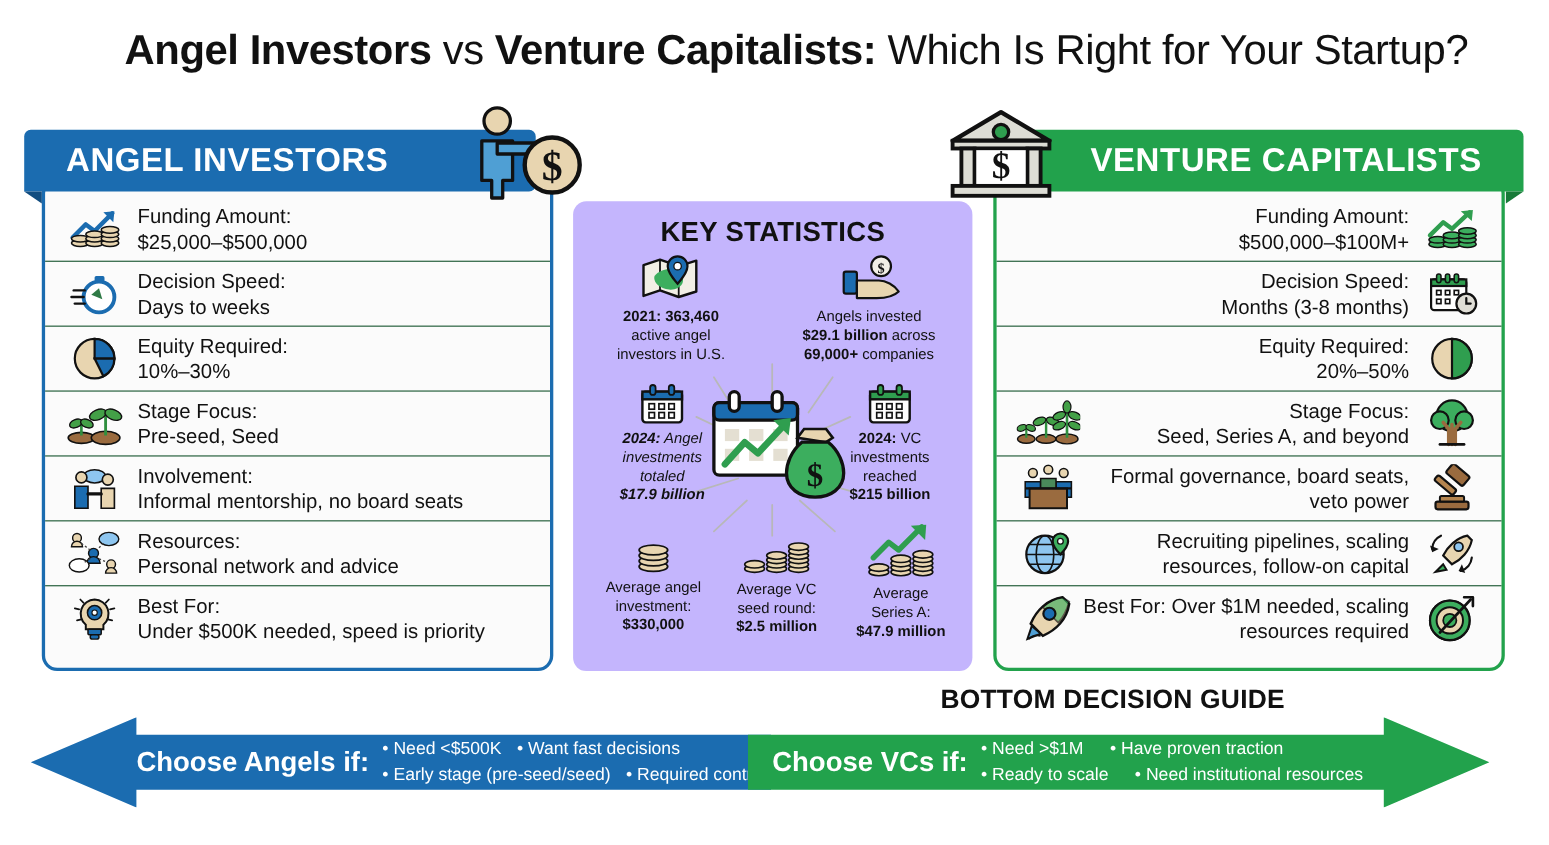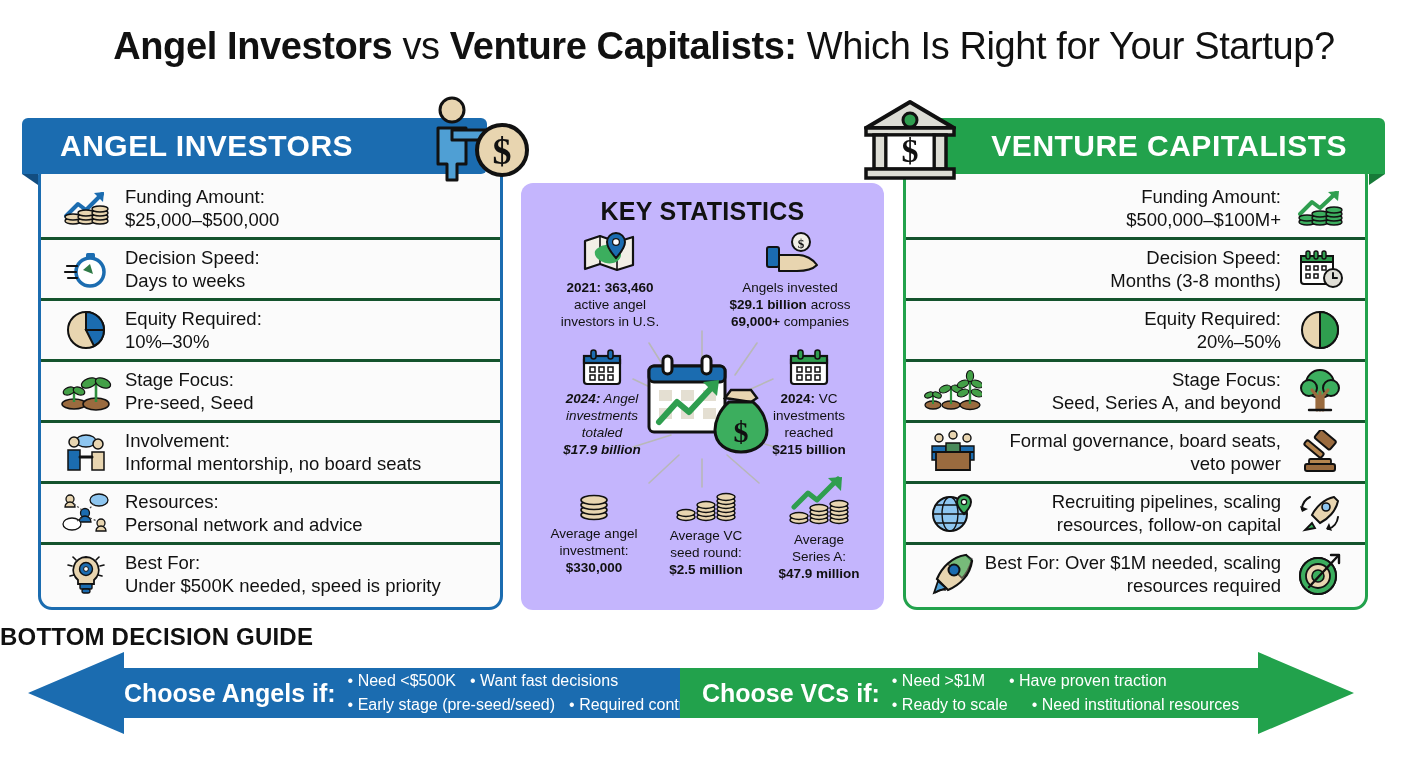--- a/index.html
+++ b/index.html
@@ -85,21 +85,21 @@
   #mascot-vc    { left: 860px; top: 96px; }
 
   
   .rows { position: absolute; top: 14px; left: 0; right: 0; }
   .row {
     display: flex;
     align-items: center;
     padding: 0 10px;
     min-height: 56px;
   }
-  .row + .row { border-top: 3px solid #14532d; }
+  .row + .row { border-top: 1px solid #14532d; }
   #panel-angel .row { padding-left: 14px; padding-right: 16px; }
   #panel-vc .row    { padding-left: 16px; padding-right: 14px; }
 
   .row-icon {
     width: 62px;
     flex: 0 0 62px;
     display: flex;
     align-items: center;
     justify-content: center;
   }
@@ -147,21 +147,21 @@
   #stat-avg2    { left: 128px; top: 300px; width: 114px; text-align: center; }
   #stat-avg3    { left: 236px; top: 292px; width: 124px; text-align: center; }
 
   #center-hub { position: absolute; left: 112px; top: 165px; }
   #center-rays { position: absolute; left: 0; top: 0; width: 363px; height: 427px; pointer-events: none; }
 
   
   #bottom-title {
     position: absolute;
     top: 623px; left: 0; width: 1168px;
-    text-align: left;
+    text-align: right;
     font-size: 24px; font-weight: 700;
     letter-spacing: 0.2px;
   }
   .arrow {
     position: absolute;
     top: 652px;
     height: 82px;
   }
   #arrow-angel { left: 28px;  width: 673px; }
   #arrow-vc    { left: 680px; width: 674px; }

